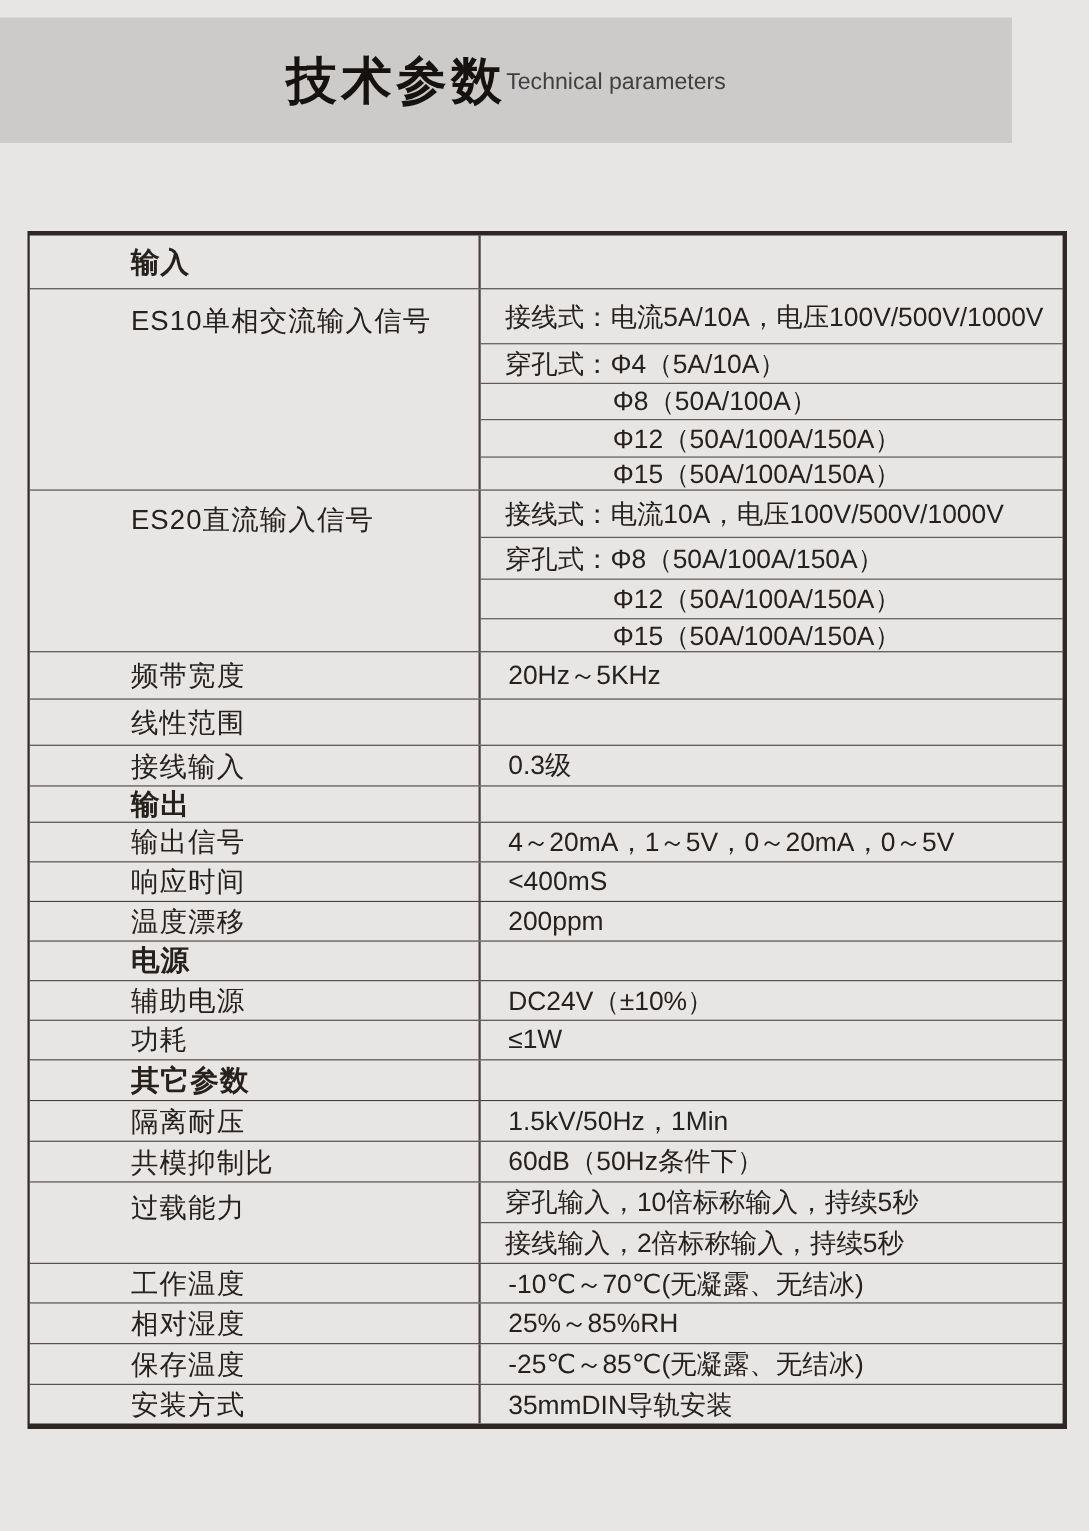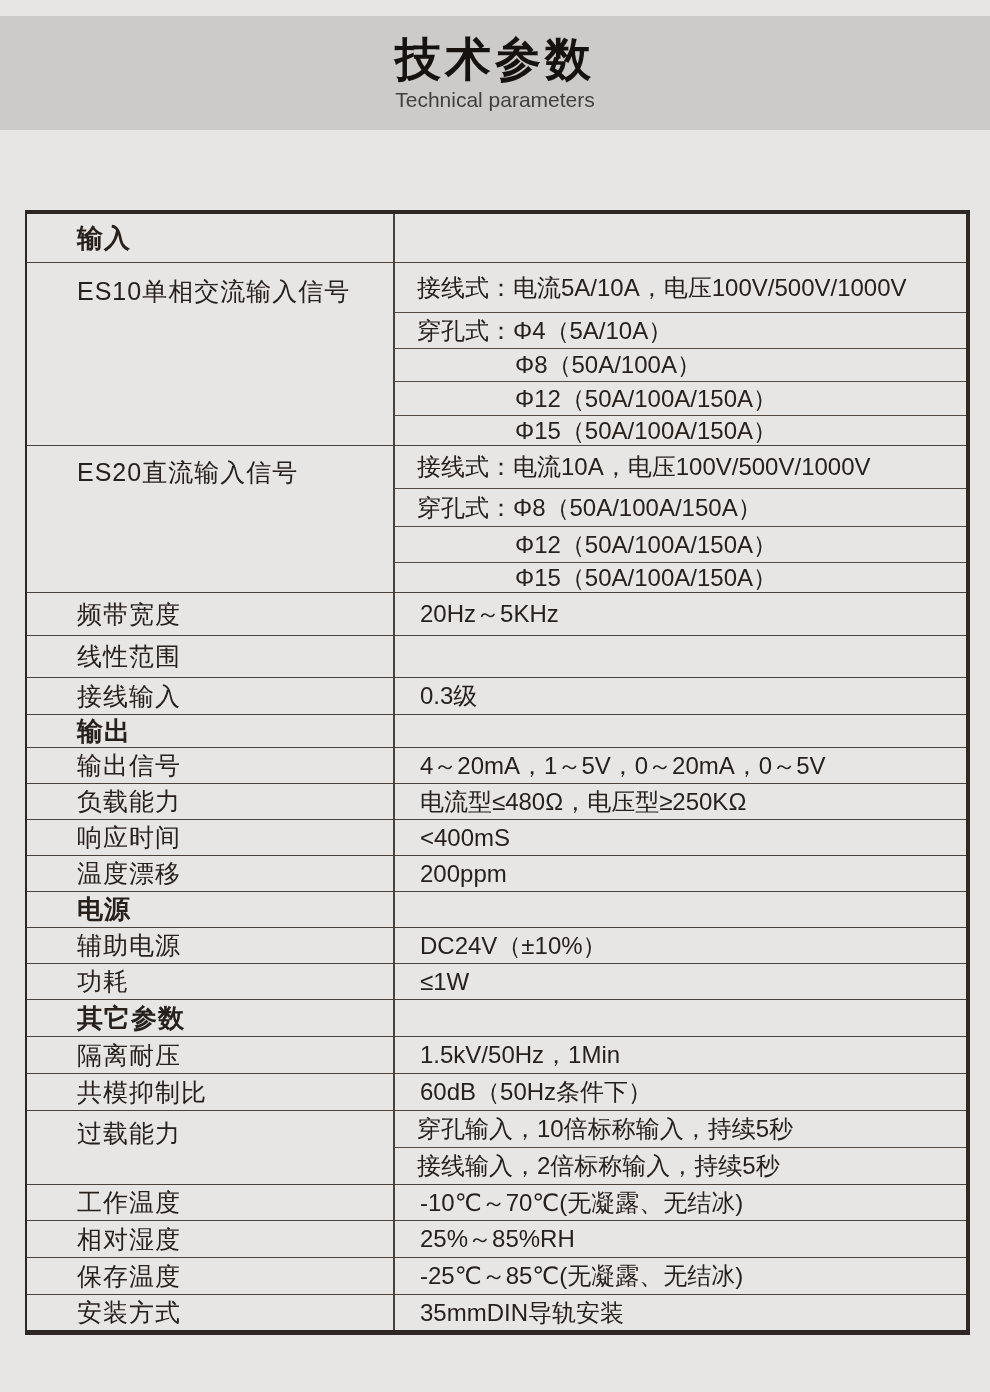--- a/index.html
+++ b/index.html
@@ -5,23 +5,23 @@
   html,body{margin:0;padding:0;}
   body{
     width:990px;height:1392px;position:relative;
     background:#e8e6e5;
     font-family:"Liberation Sans","DejaVu Sans",sans-serif;
     color:#27211e;
     overflow:hidden;
   }
   
   .banner{
-    position:absolute;top:16px;left:0;width:990px;height:114px;
+    position:absolute;top:16px;left:0;width:920px;height:114px;
     background:#cdcbca;
-    display:flex;flex-direction:column;align-items:center;justify-content:center;
+    display:flex;align-items:center;justify-content:center;
   }
   .title{
     font-size:46px;font-weight:bold;letter-spacing:4px;color:#16120f;line-height:1.1;
   }
   .subtitle{
     font-size:21px;color:#404040;margin-top:3px;letter-spacing:0px;
   }
   
   .spec{
     position:absolute;left:25px;top:210px;width:945px;
@@ -30,21 +30,21 @@
     border-width:4px 4px 5px 2px;
     background:#e8e6e5;
   }
   .t-row{display:flex;border-bottom:1.5px solid #49413c;}
   .t-row:last-child{border-bottom:none;}
   .cl{
     width:368px;flex:none;box-sizing:border-box;
     border-right:2px solid #49413c;
     padding-left:50px;
     display:flex;align-items:center;
-    font-size:25px;font-weight:500;letter-spacing:1px;
+    font-size:25px;font-weight:500;letter-spacing:1px;margin-left:42px;
   }
   .cr{
     flex:1;min-width:0;box-sizing:border-box;
     padding-left:25px;display:flex;align-items:center;
     font-size:24px;font-weight:500;white-space:nowrap;
   }
   .section .cl{font-weight:bold;font-size:26px;letter-spacing:1px;}
   .stack{flex:1;min-width:0;display:flex;flex-direction:column;}
   .sub{
     box-sizing:border-box;
@@ -109,24 +109,20 @@
   <div class="t-row section" style="height:32px">
     <div class="cl">输出</div>
     <div class="cr"></div>
   </div>
 
   <div class="t-row" style="height:35px">
     <div class="cl">输出信号</div>
     <div class="cr">4～20mA，1～5V，0～20mA，0～5V</div>
   </div>
 
-  <div class="t-row" style="height:35px">
-    <div class="cl">负载能力</div>
-    <div class="cr">电流型≤480Ω，电压型≥250KΩ</div>
-  </div>
 
   <div class="t-row" style="height:35px">
     <div class="cl">响应时间</div>
     <div class="cr">&lt;400mS</div>
   </div>
 
   <div class="t-row" style="height:35px">
     <div class="cl">温度漂移</div>
     <div class="cr">200ppm</div>
   </div>

